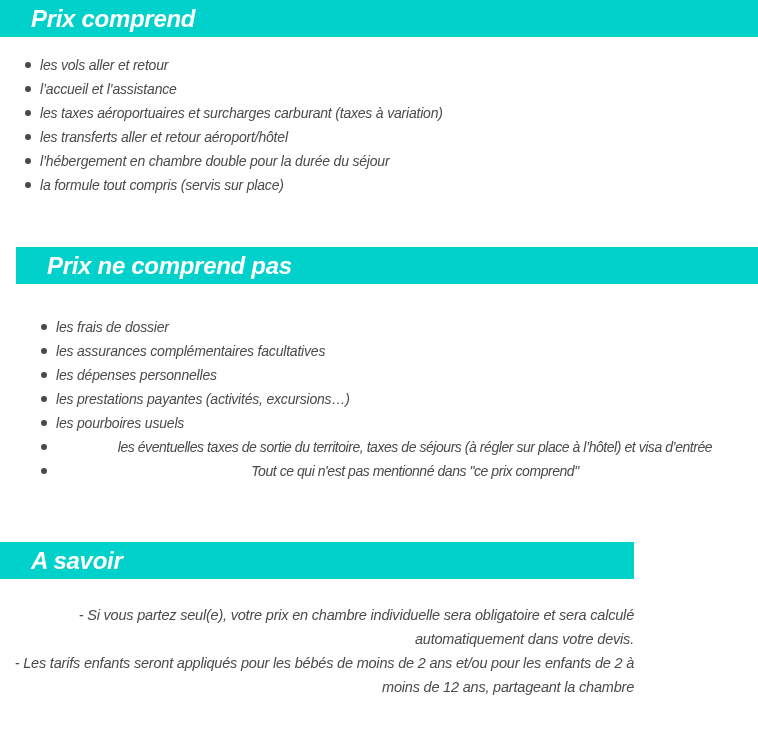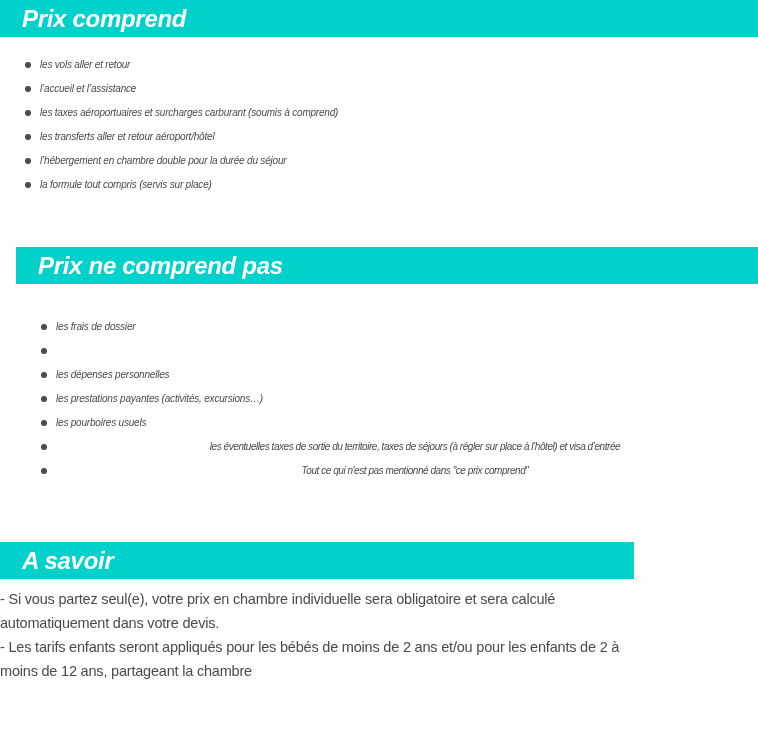--- a/index.html
+++ b/index.html
@@ -16,38 +16,38 @@
     }
     .section-header {
       background: #00d1cb;
       height: 37px;
       display: flex;
       align-items: center;
       padding-left: 15px;
       box-sizing: border-box;
     }
     .section-header h2 {
-      margin: 7px;
+      margin: 16px;
       font-size: 24px;
       font-style: italic;
       font-weight: bold;
       color: #ffffff;
       letter-spacing: -0.3px;
     }
     ul.bullets {
       list-style: none;
       margin: 0;
       padding: 0;
     }
     ul.bullets li {
       position: relative;
       padding-left: 40px;
       height: 24px;
       line-height: 24px;
-      font-size: 10px;
+      font-size: 14px;
       font-style: italic;
       color: #4a4a4a;
       white-space: nowrap;
       letter-spacing: -0.2px;
     }
     ul.bullets li .dot {
       position: absolute;
       left: 25px;
       top: 9px;
       width: 6px;
@@ -55,54 +55,56 @@
       border-radius: 50%;
       background: #4a4a4a;
     }
     #sec1 { position: absolute; top: 0; left: 0; width: 758px; }
     #sec1 ul { margin-top: 16px; }
     #sec2 { position: absolute; top: 247px; left: 16px; width: 758px; }
     #sec2 ul { margin-top: 31px; }
     #sec2 ul li.condensed { letter-spacing: -0.45px; text-align: center; }
     #sec3 { position: absolute; top: 542px; left: 0; width: 634px; }
     .notes {
-      margin-top: 8px;
+      margin-top: 24px;
       font-size: 14.5px;
+      font-style: italic;
       line-height: 24px;
       color: #4a4a4a;
       letter-spacing: -0.2px;
+      text-align: right;
     }
     .notes p {
       margin: 0;
     }
   </style>
 </head>
 <body>
 
 <div id="sec1">
   <div class="section-header">
     <h2>Prix comprend</h2>
   </div>
   <ul class="bullets">
     <li><span class="dot"></span><span>les vols aller et retour</span></li>
     <li><span class="dot"></span><span>l’accueil et l’assistance</span></li>
-    <li><span class="dot"></span><span>les taxes aéroportuaires et surcharges carburant (soumis à comprend)</span></li>
+    <li><span class="dot"></span><span>les taxes aéroportuaires et surcharges carburant (taxes à variation)</span></li>
     <li><span class="dot"></span><span>les transferts aller et retour aéroport/hôtel</span></li>
     <li><span class="dot"></span><span>l’hébergement en chambre double pour la durée du séjour</span></li>
     <li><span class="dot"></span><span>la formule tout compris (servis sur place)</span></li>
   </ul>
 </div>
 
 <div id="sec2">
   <div class="section-header">
     <h2>Prix ne comprend pas</h2>
   </div>
   <ul class="bullets">
     <li><span class="dot"></span><span>les frais de dossier</span></li>
-    <li><span class="dot"></span></li>
+    <li><span class="dot"></span><span>les assurances complémentaires facultatives</span></li>
     <li><span class="dot"></span><span>les dépenses personnelles</span></li>
     <li><span class="dot"></span><span>les prestations payantes (activités, excursions…)</span></li>
     <li><span class="dot"></span><span>les pourboires usuels</span></li>
     <li class="condensed"><span class="dot"></span><span>les éventuelles taxes de sortie du territoire, taxes de séjours (à régler sur place à l’hôtel) et visa d’entrée</span></li>
     <li class="condensed"><span class="dot"></span><span>Tout ce qui n'est pas mentionné dans "ce prix comprend"</span></li>
   </ul>
 </div>
 
 <div id="sec3">
   <div class="section-header">

